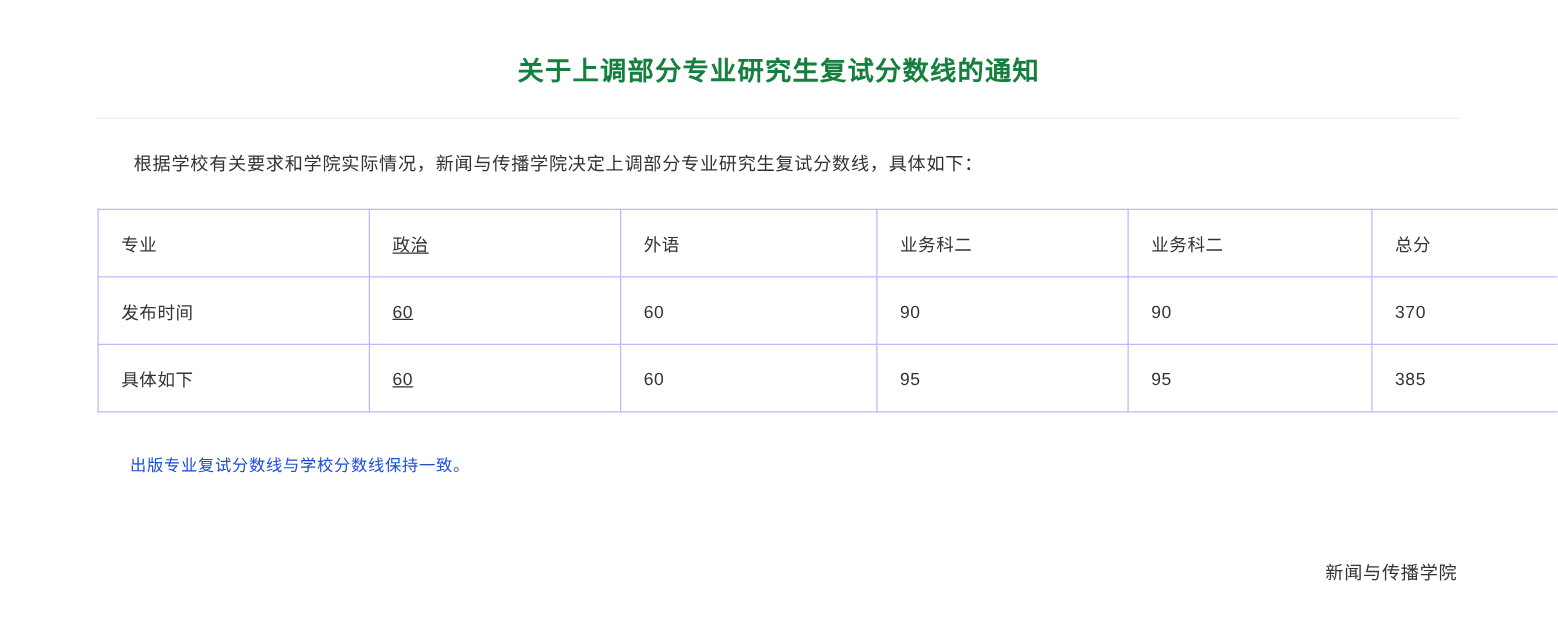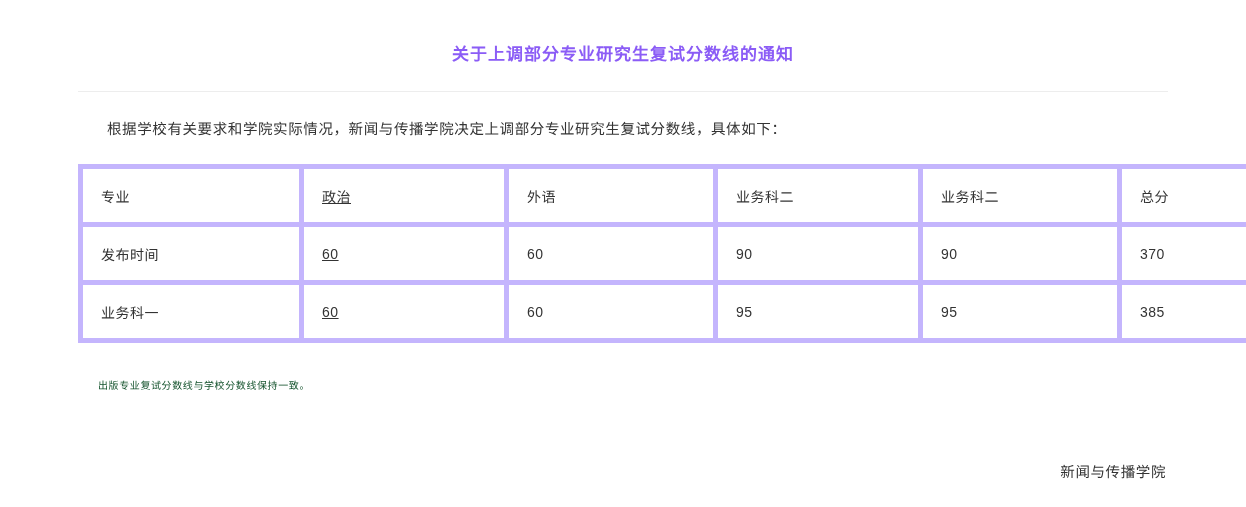--- a/index.html
+++ b/index.html
@@ -15,23 +15,23 @@
     overflow: hidden;
   }
   .page {
     position: relative;
     width: 1246px;
     height: 507px;
     box-sizing: border-box;
   }
   .title {
     text-align: center;
-    font-size: 17px;
+    font-size: 21px;
     font-weight: bold;
-    color: #8b5cf6;
+    color: #15803d;
     letter-spacing: 1px;
     padding-top: 29px;
     line-height: 30px;
   }
   .title-rule {
     margin: 21px 78px 0 78px;
     border-top: 1px solid #ededed;
   }
   .meta {
     text-align: center;
@@ -58,40 +58,40 @@
     text-indent: 2em;
     letter-spacing: 0.6px;
   }
   table.score-table {
     margin-top: 22px;
     width: 1091px;
     border-collapse: collapse;
     table-layout: fixed;
   }
   table.score-table td {
-    border: 5px solid #c4b5fd;
+    border: 1px solid #c4b5fd;
     height: 53px;
     padding: 0 0 0 18px;
     font-size: 14px;
     color: #333333;
     vertical-align: middle;
     letter-spacing: 0.5px;
   }
   table.score-table tr.head td {
     font-size: 14px;
   }
   .col0 { width: 198px; }
   .col1 { width: 182px; text-decoration: underline; }
   .col2 { width: 186px; }
   .col3 { width: 182px; }
   .col4 { width: 176px; }
   .col5 { width: 167px; }
   .note {
-    font-size: 10px;
-    color: #14532d;
+    font-size: 13px;
+    color: #1d4ed8;
     line-height: 26px;
     margin-top: 30px;
     text-indent: 2em;
     letter-spacing: 0.6px;
   }
   .signature {
     margin-top: 58px;
     text-align: right;
     font-size: 14.5px;
     color: #333333;
@@ -126,21 +126,21 @@
         </tr>
         <tr>
           <td class="col0">发布时间</td>
           <td class="col1">60</td>
           <td class="col2">60</td>
           <td class="col3">90</td>
           <td class="col4">90</td>
           <td class="col5">370</td>
         </tr>
         <tr>
-          <td class="col0">业务科一</td>
+          <td class="col0">具体如下</td>
           <td class="col1">60</td>
           <td class="col2">60</td>
           <td class="col3">95</td>
           <td class="col4">95</td>
           <td class="col5">385</td>
         </tr>
       </tbody>
     </table>
 
     <p class="note">出版专业复试分数线与学校分数线保持一致。</p>

